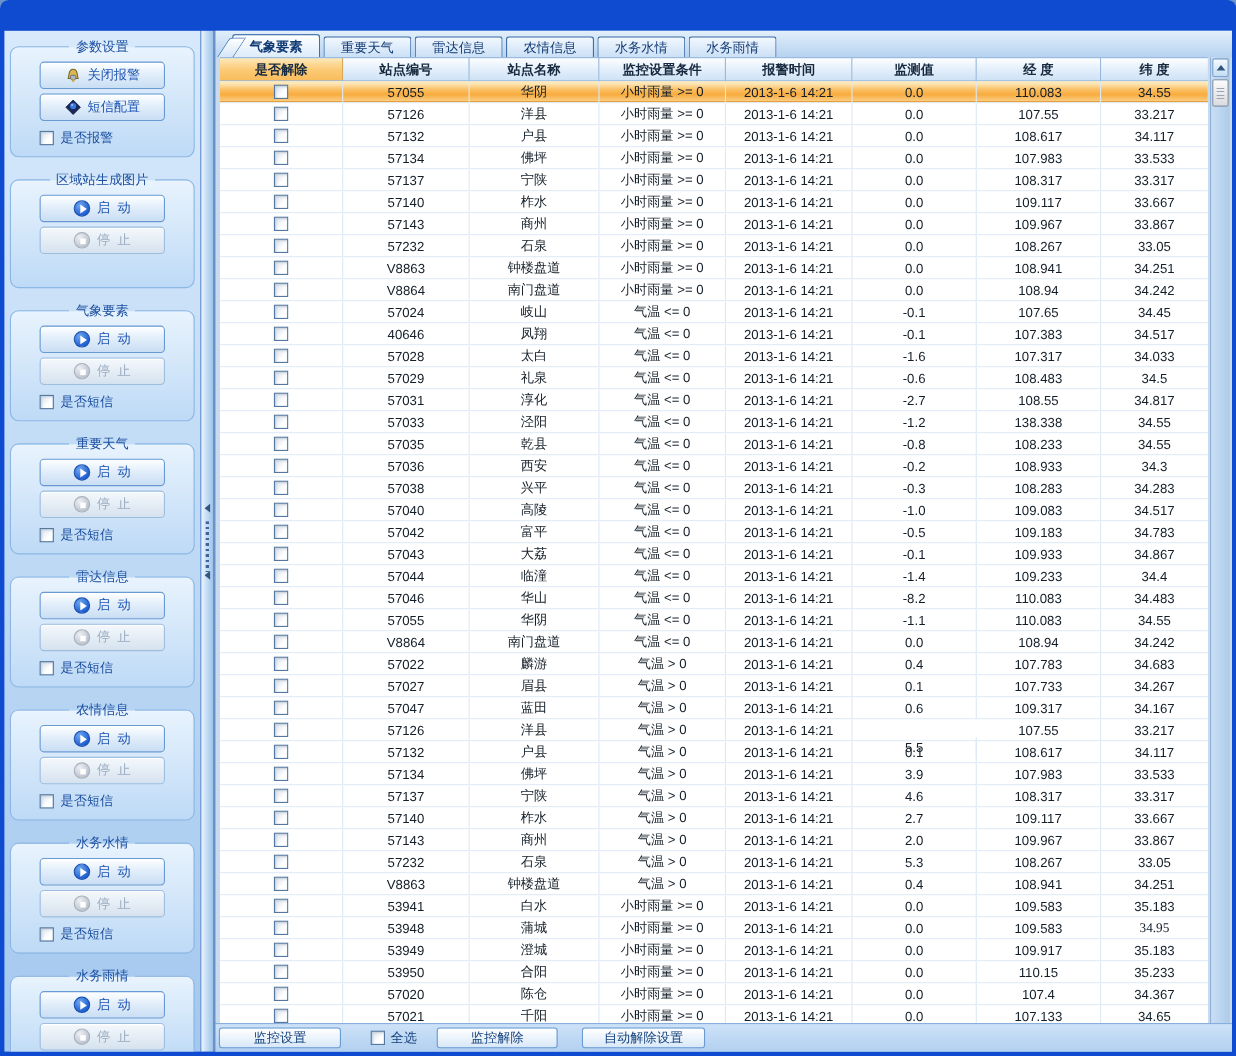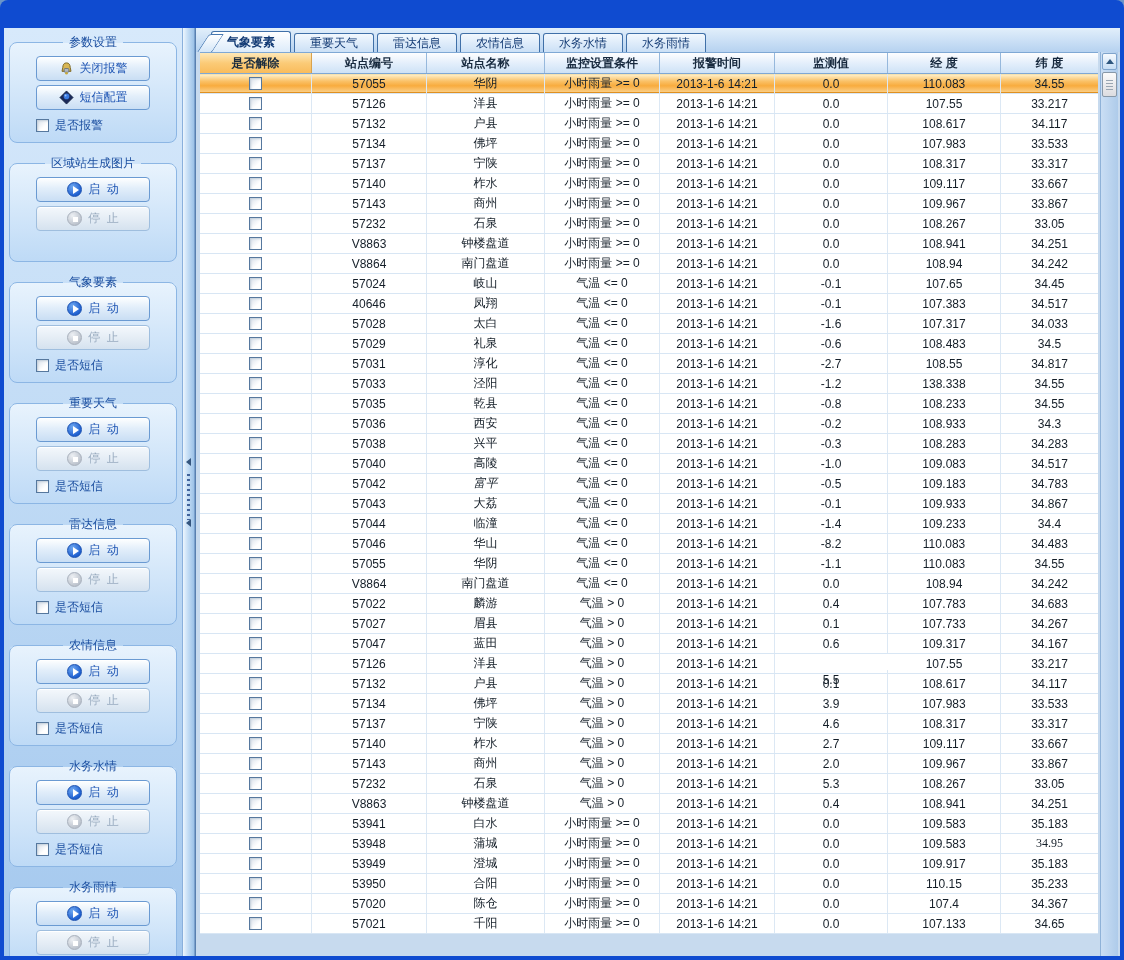--- a/index.html
+++ b/index.html
@@ -479,21 +479,21 @@
               <div class="cell" style="width: 118px;">高陵</div>
               <div class="cell" style="width: 115px;">气温 &lt;= 0</div>
               <div class="cell" style="width: 115px;">2013-1-6 14:21</div>
               <div class="cell" style="width: 113px;">-1.0</div>
               <div class="cell" style="width: 113px;">109.083</div>
               <div class="cell" style="width: 97px;">34.517</div>
             </div>
             <div class="grid-row">
               <div class="cell" style="width: 112px;"><div class="checkbox row-chk"></div></div>
               <div class="cell" style="width: 115px;">57042</div>
-              <div class="cell" style="width: 118px; font-style: italic;">富平</div>
+              <div class="cell" style="width: 118px;">富平</div>
               <div class="cell" style="width: 115px;">气温 &lt;= 0</div>
               <div class="cell" style="width: 115px;">2013-1-6 14:21</div>
               <div class="cell" style="width: 113px;">-0.5</div>
               <div class="cell" style="width: 113px;">109.183</div>
               <div class="cell" style="width: 97px;">34.783</div>
             </div>
             <div class="grid-row">
               <div class="cell" style="width: 112px;"><div class="checkbox row-chk"></div></div>
               <div class="cell" style="width: 115px;">57043</div>
               <div class="cell" style="width: 118px;">大荔</div>
@@ -713,15 +713,24 @@
               <div class="cell" style="width: 113px;">107.133</div>
               <div class="cell" style="width: 97px;">34.65</div>
             </div>
           </div>
         <div class="vscroll">
           <div class="vs-up"></div>
           <div class="vs-thumb"></div>
         </div>
       </div>
 
+      <div class="footerbar">
+        <div class="fbtn b1">监控设置</div>
+        <div class="footer-chk">
+          <div class="checkbox"></div>
+          <span>全选</span>
+        </div>
+        <div class="fbtn b2">监控解除</div>
+        <div class="fbtn b3">自动解除设置</div>
+      </div>
     </div>
   </div>
 </div>
 
 </body></html>

